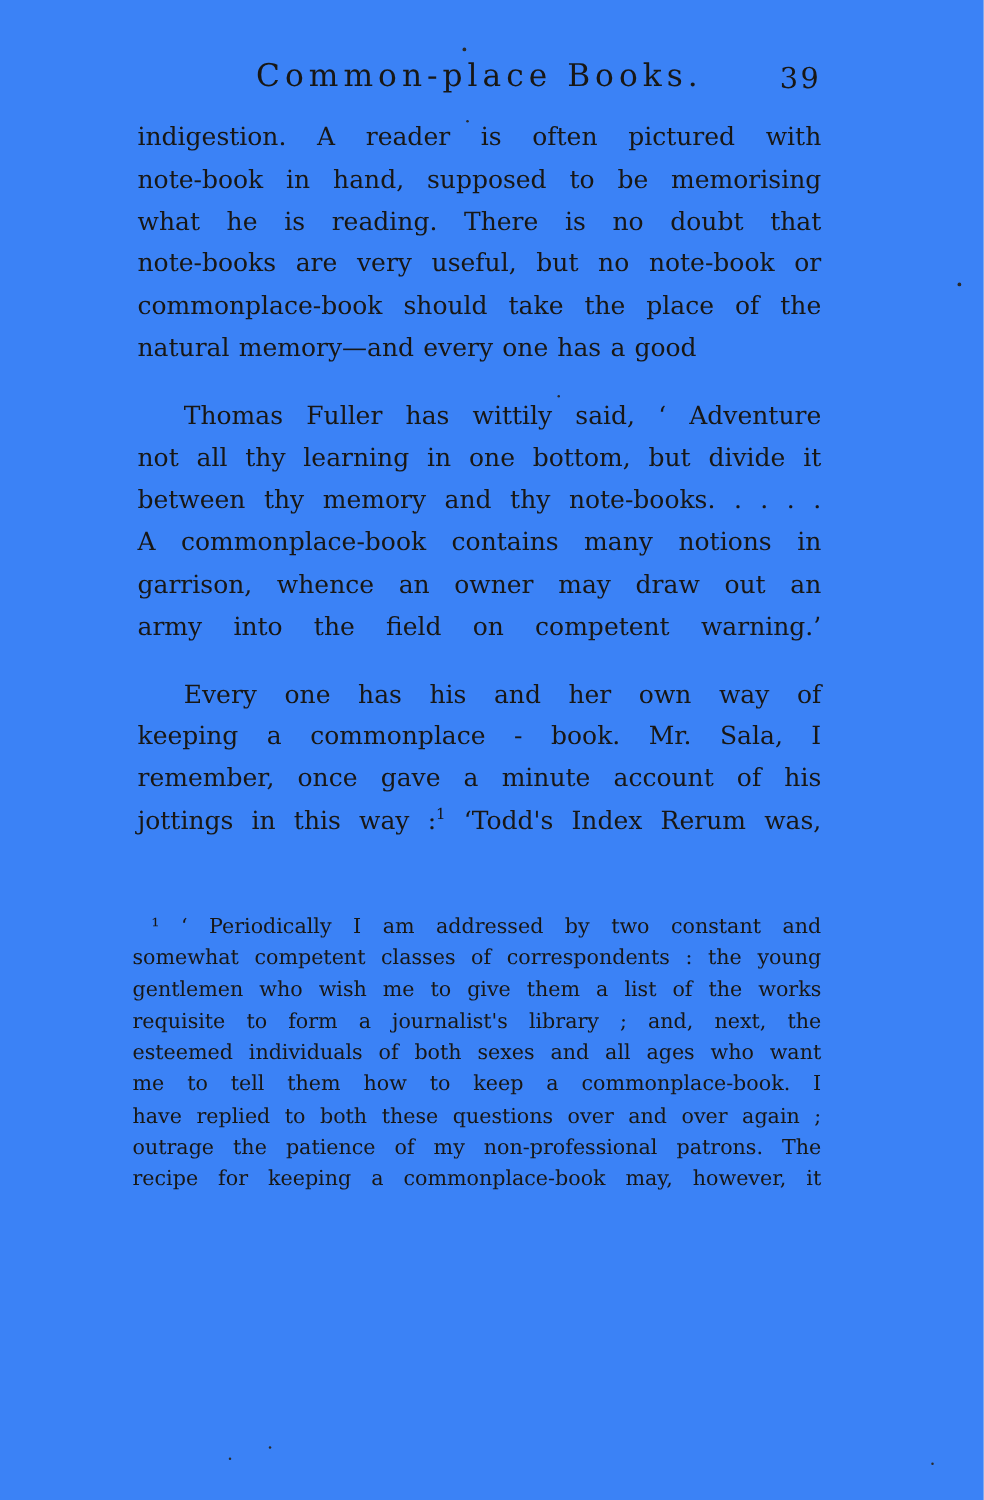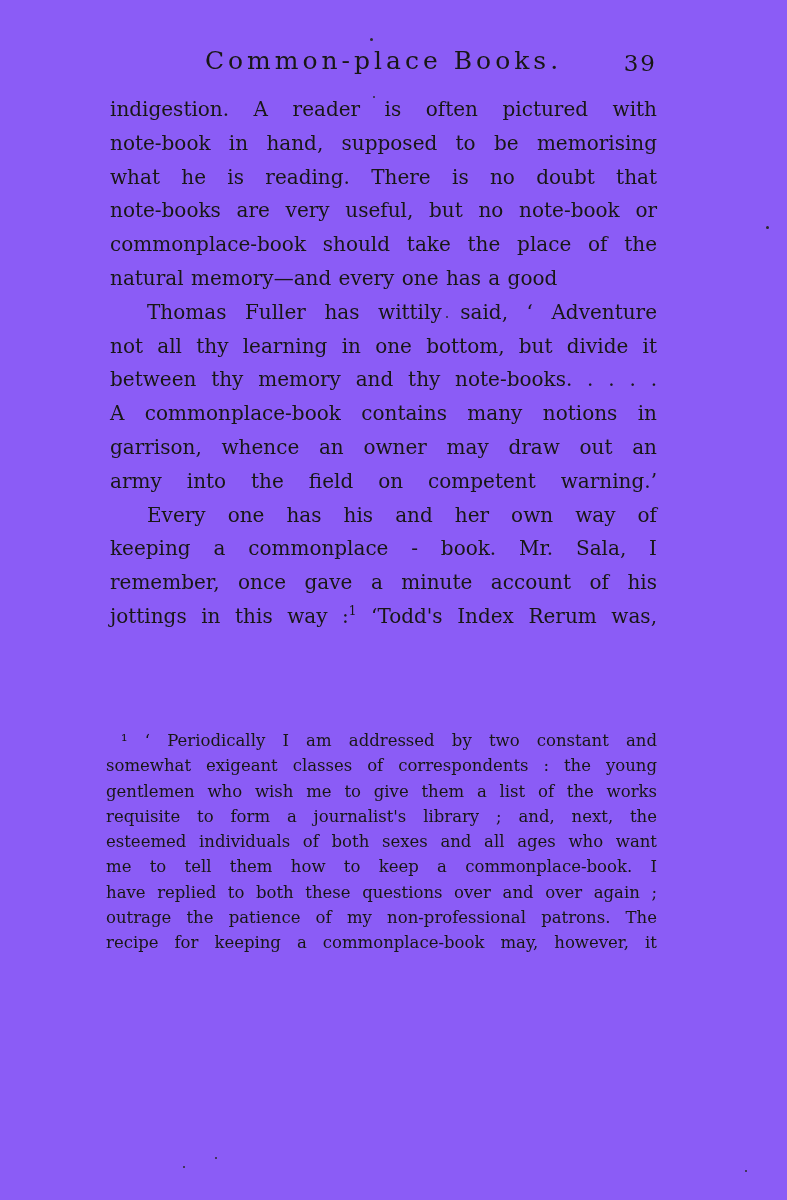--- a/index.html
+++ b/index.html
@@ -1,21 +1,21 @@
 <!DOCTYPE html>
 <html><head>
 <meta charset="utf-8">
 <style>
   html, body { margin: 0; padding: 0; background: #e8e8e4; }
   .page {
     position: relative;
     width: 787px;
     height: 1200px;
     margin: 0 auto;
-    background: #8b5cf6;
+    background: #3b82f6;
     color: #181715;
     font-family: "DejaVu Serif", "Liberation Serif", serif;
     overflow: hidden;
   }
 
   
   .running-header {
     position: absolute;
     top: 46px;
     left: 110px;
@@ -43,21 +43,21 @@
     left: 110px;
     width: 547px;
     font-size: 20px;
     line-height: 33.8px;
     word-spacing: 1px;
   }
   .line {
     text-align: justify;
     text-align-last: justify;
   }
-  .para.indent .line:first-child { text-indent: 37px; }
+  .para.indent .line:first-child { text-indent: 37px; margin-top: 20px; }
   .para.end-short .line:last-child {
     text-align: left;
     text-align-last: left;
   }
   .it  { }
   .sup {
     vertical-align: super;
     font-size: 0.6em;
     line-height: 0;
   }
@@ -112,21 +112,21 @@
     <div class="para indent">
         <div class="line">Every one has his and her own way of</div>
         <div class="line">keeping a commonplace - book.   Mr. Sala, I</div>
         <div class="line">remember, once gave a minute account of his</div>
         <div class="line"><span>jottings in this way :</span><span class="sup">1</span><span> ‘Todd's </span><span class="it">Index Rerum</span><span> was,</span></div>
       </div>
   </div>
 
   <div class="footnote">
       <div class="line">¹ ‘ Periodically I am addressed by two constant and</div>
-      <div class="line">somewhat exigeant classes of correspondents : the young</div>
+      <div class="line">somewhat competent classes of correspondents : the young</div>
       <div class="line">gentlemen who wish me to give them a list of the works</div>
       <div class="line">requisite to form a journalist's library ;  and, next, the</div>
       <div class="line">esteemed individuals of both sexes and all ages who want</div>
       <div class="line">me to tell them how to keep a commonplace-book.   I</div>
       <div class="line">have replied to both these questions over and over again ;</div>
       <div class="line">outrage the patience of my non-professional patrons.   The</div>
       <div class="line">recipe for keeping a commonplace-book may, however, it</div>
     </div>
 
   <div class="speck" style="left:370px; top:38px;  width:3px; height:3px;"></div>

